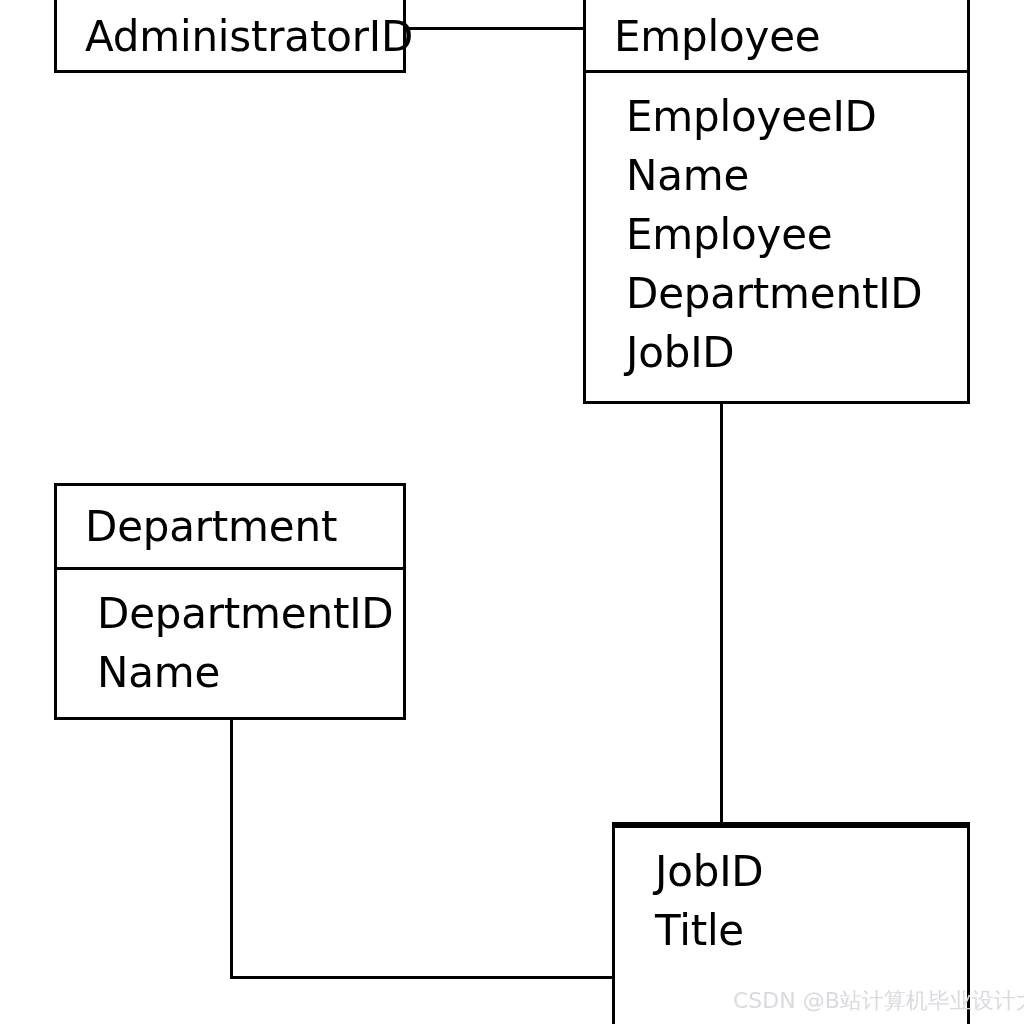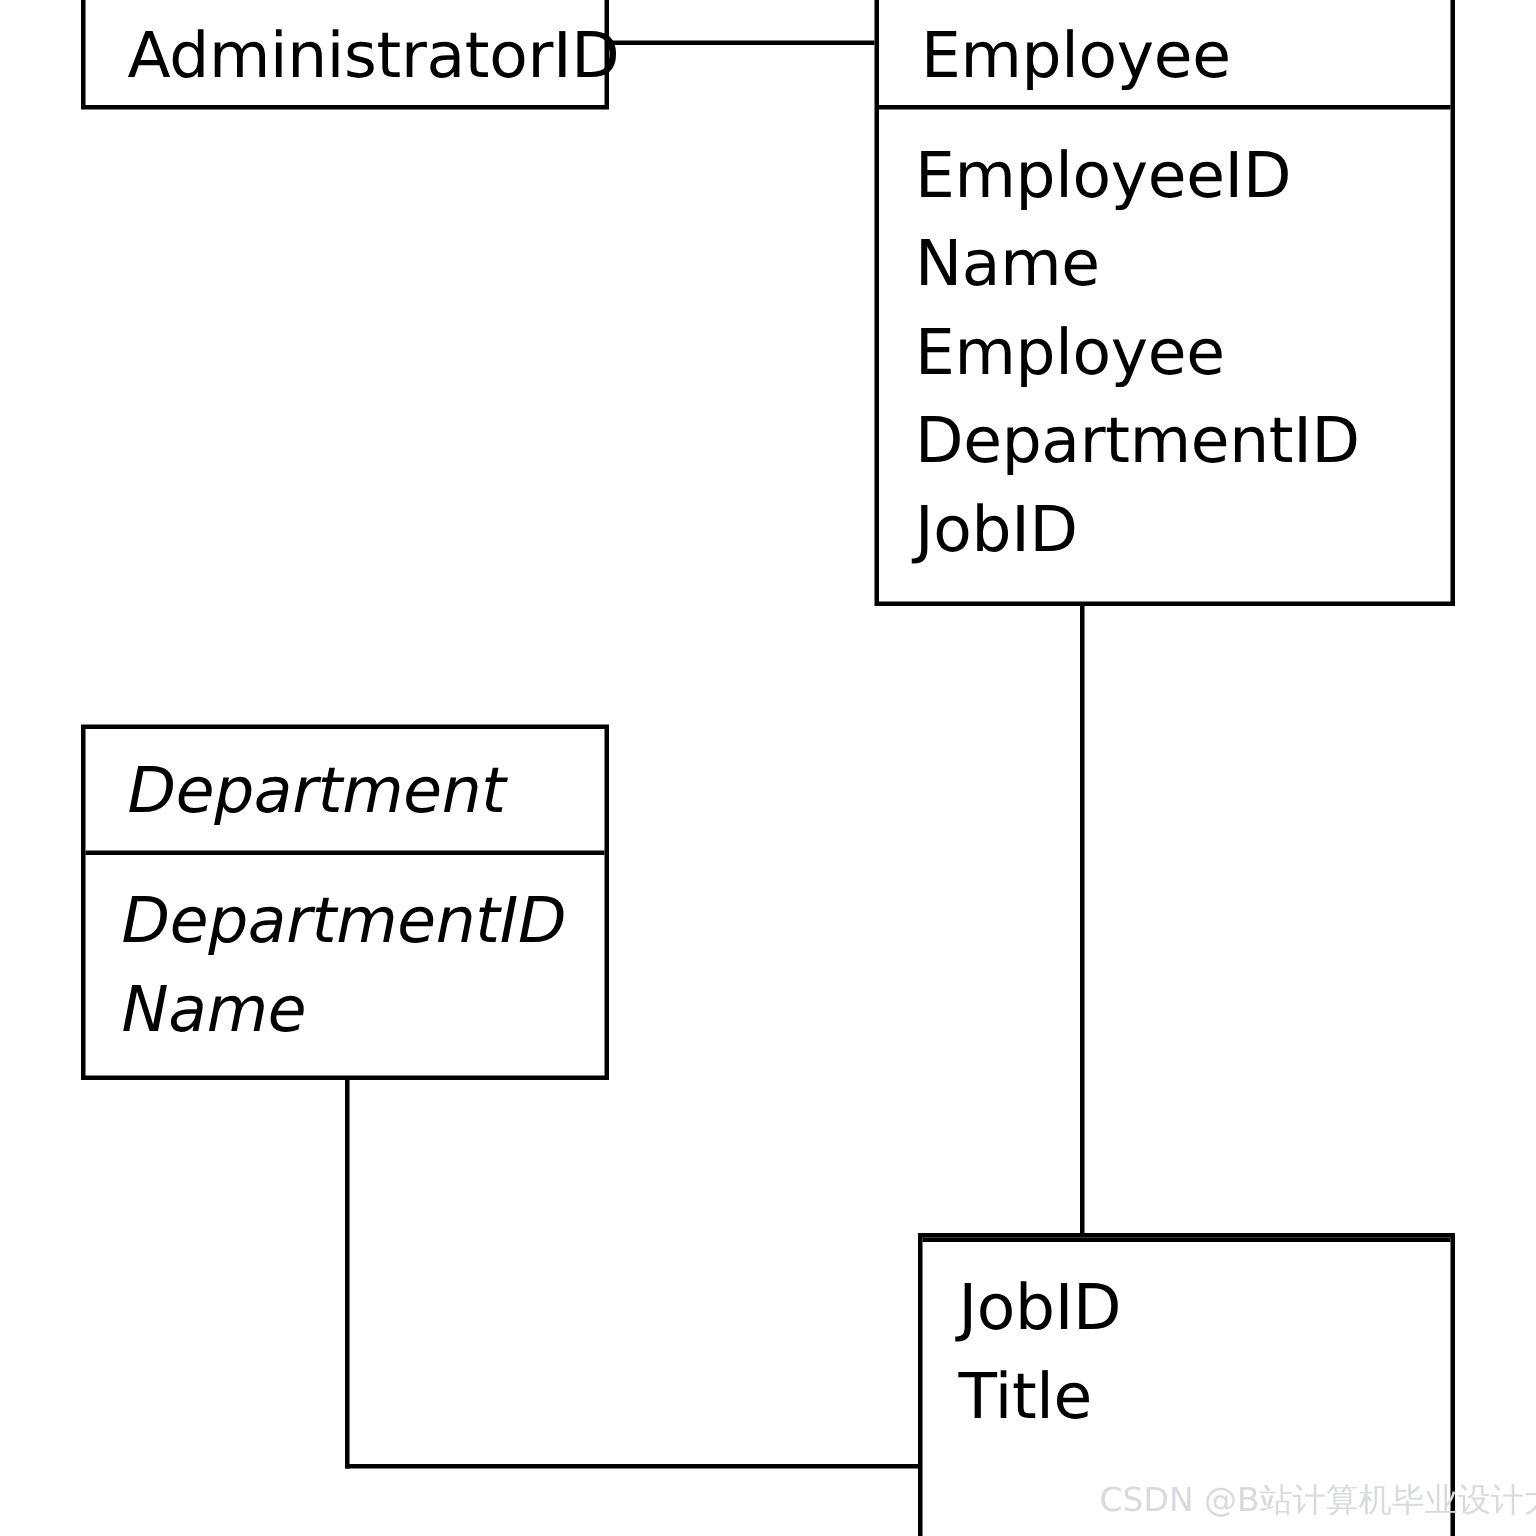--- a/index.html
+++ b/index.html
@@ -42,21 +42,21 @@
     white-space: nowrap;
     color: #000000;
   }
   .entity-divider {
     height: 3px;
     background: #000000;
     width: 100%;
   }
   .entity-attrs {
     box-sizing: border-box;
-    padding-left: 24px;
+    padding-left: 40px;
     padding-top: 14px;
     font-size: 42px;
     line-height: 59px;
     white-space: nowrap;
     color: #000000;
   }
   .attr {
     display: block;
     letter-spacing: -0.2px;
   }
@@ -88,21 +88,20 @@
   #box-employee .entity-attrs {
     height: 328px;
   }
 
   
   #box-department {
     left: 54px;
     top: 483px;
     width: 352px;
     height: 237px;
-    font-style: italic;
   }
   #box-department .entity-header { height: 81px; }
   #box-department .entity-attrs  { height: 150px; }
 
   
   #box-job {
     left: 612px;
     top: 822px;
     width: 358px;
     height: 260px;

